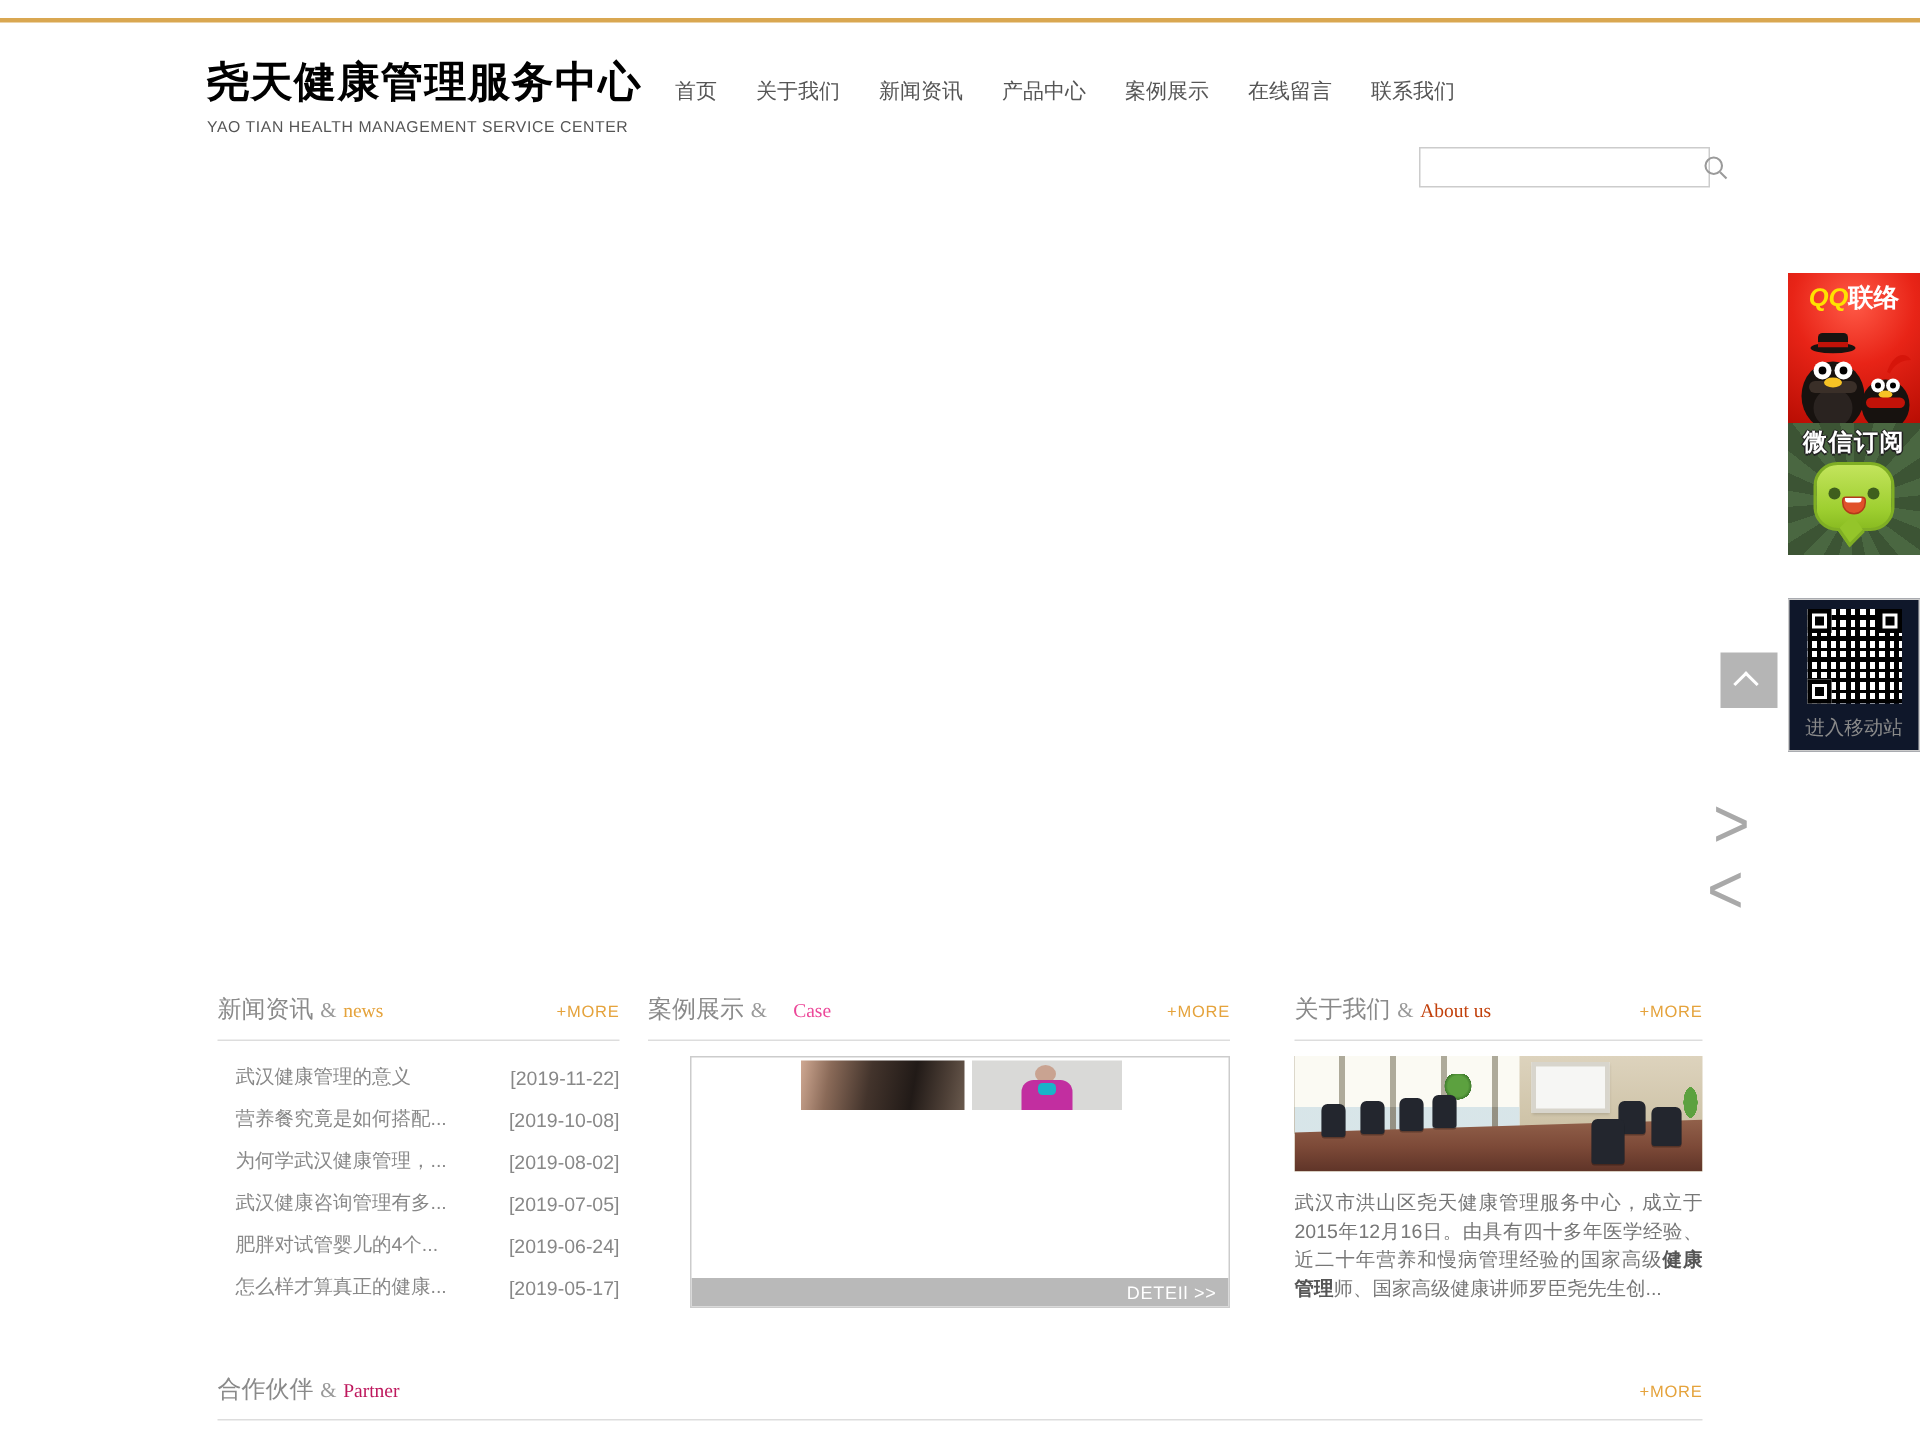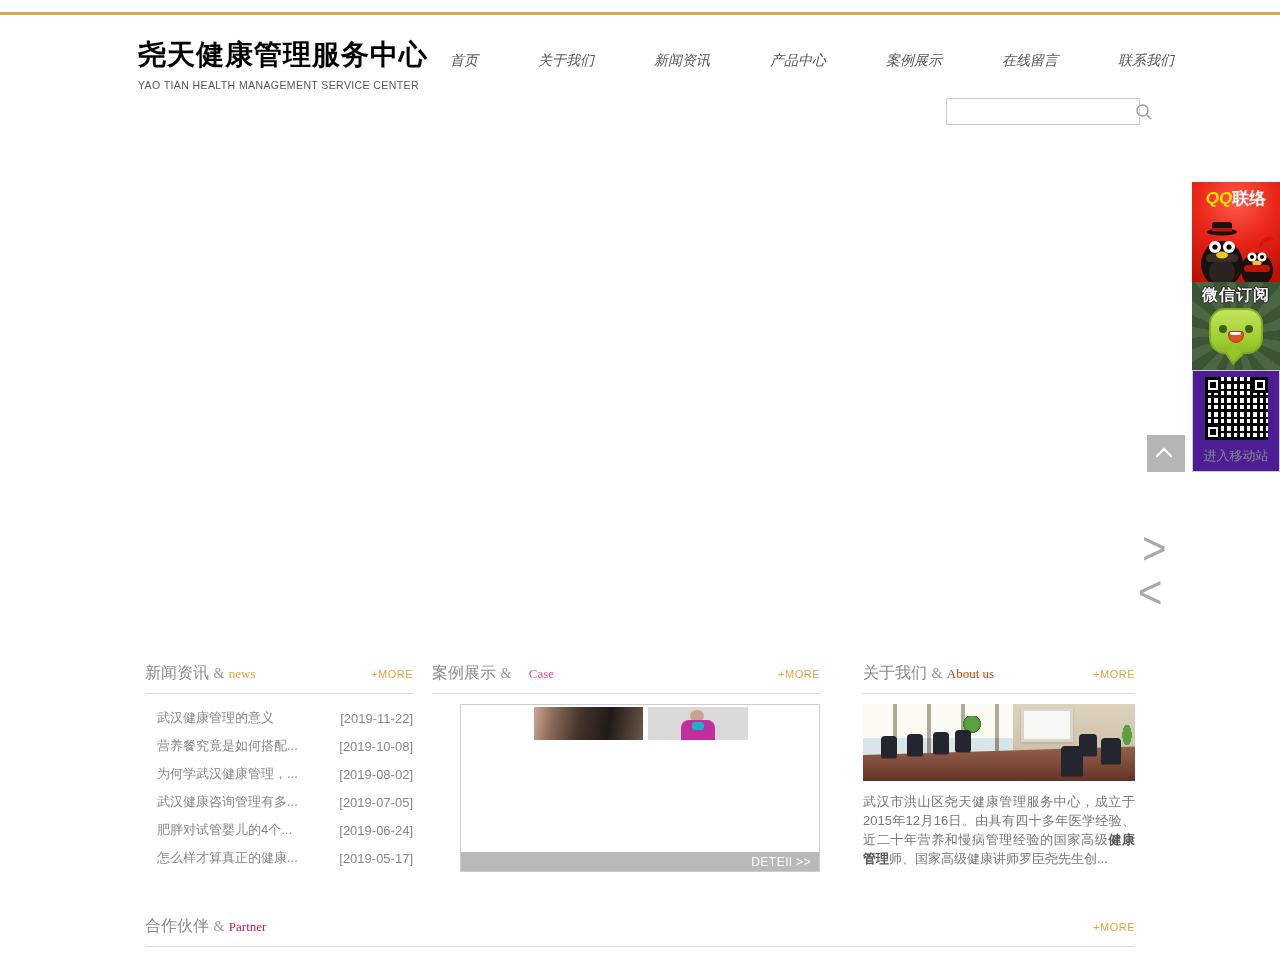--- a/index.html
+++ b/index.html
@@ -6,21 +6,21 @@
   html,body { width:1280px; height:960px; background:#fff; font-family:"Liberation Sans","DejaVu Sans",sans-serif; }
   #page { position:relative; width:1280px; height:960px; overflow:hidden; background:#fff; }
 
   
   .gold-line { position:absolute; top:12px; left:0; width:1280px; height:3px; }
 
   
   .logo { position:absolute; left:138px; top:36px; }
   .logo-title { font-size:28px; font-weight:bold; color:#000000; letter-spacing:1px; }
   .logo-sub { margin-top:5px; font-size:10.5px; color:#555; letter-spacing:0.4px; }
-  .nav { position:absolute; left:450px; top:52px; display:flex; gap:60px;font-style:italic; }
+  .nav { position:absolute; left:450px; top:52px; display:flex; gap:26px; }
   .nav-item { font-size:14px; color:#555; cursor:pointer; white-space:nowrap; }
   .search-box { position:absolute; left:946px; top:98px; width:194px; height:27px; border:1px solid #ccc; background:#fff; display:flex; align-items:center; }
   .search-input { flex:1; height:100%; border:none; outline:none; font-size:13px; padding:0 6px; color:#555; background:transparent; }
   .search-icon { width:26px; height:100%; display:flex; align-items:center; justify-content:center; cursor:pointer; }
 
   
   .hero { position:absolute; left:0; top:135px; width:1280px; height:515px; background:#fff; }
 
   
   .arrow-next, .arrow-prev { position:absolute; font-size:42px; color:#a9a9a9; font-weight:400; line-height:1; cursor:pointer; font-family:"Liberation Sans",sans-serif; transform:scale(1,1.1); }
@@ -37,21 +37,21 @@
   .qq-title .rest { color:#fff; }
   .qq-pens { position:absolute; left:0; bottom:-4px; }
   .wx-panel { position:relative; width:88px; height:88px; background:repeating-conic-gradient(from 0deg at 50% 60%, #3c5434 0deg 14deg, #4a6741 14deg 28deg); overflow:hidden; cursor:pointer; }
   .wx-title { position:absolute; top:3px; width:100%; text-align:center; font-size:16px; font-weight:bold; color:#fff; text-shadow:-1px 0 #222,1px 0 #222,0 -1px #222,0 1px #222; letter-spacing:1px; }
   .wx-bubble { position:absolute; left:17px; top:26px; width:54px; height:46px; background:linear-gradient(180deg,#c3e45c 0%,#9ecf30 70%,#8abc22 100%); border:2px solid #7fae24; border-radius:16px; }
   .wx-bubble::after { content:""; position:absolute; left:16px; bottom:-9px; width:12px; height:12px; background:#94c52a; border-right:2px solid #7fae24; border-bottom:2px solid #7fae24; transform:rotate(55deg) skew(10deg); }
   .wx-eye { position:absolute; top:15px; width:8px; height:8px; border-radius:50%; background:#3f5f1d; }
   .wx-eye.l { left:8px; } .wx-eye.r { right:8px; }
   .wx-mouth { position:absolute; left:17px; top:21px; width:16px; height:12px; background:#e0512a; border:1.5px solid #b23a1a; border-radius:3px 3px 9px 9px; }
   .wx-mouth::before { content:""; position:absolute; left:1px; top:0; width:11px; height:3px; background:#fff; border-radius:0 0 2px 2px; }
-  .qr-panel { position:relative; width:88px; height:102px; background:#4c1d95; border:1px solid #ccc; cursor:pointer; }
+  .qr-panel { position:relative; width:88px; height:102px; background:#0f172a; border:1px solid #ccc; cursor:pointer;margin-top:29px; }
   .qr { position:absolute; left:12px; top:6px; width:63px; height:63px; background:
         repeating-linear-gradient(0deg,#000 0 3px,transparent 3px 7px,#000 7px 9px,transparent 9px 14px),
         repeating-linear-gradient(90deg,#000 0 3px,#fff 3px 6px,#000 6px 9px,#fff 9px 13px); }
   .finder { position:absolute; width:16px; height:16px; border:3px solid #000; background:#fff; }
   .finder::after { content:""; position:absolute; inset:2px; background:#000; }
   .finder.tl { left:0; top:0; } .finder.tr { right:0; top:0; } .finder.bl { left:0; bottom:0; }
   .qr-label { position:absolute; bottom:6px; width:100%; text-align:center; font-size:13px; color:#8a8a8a; }
 
   
   .col { position:absolute; top:663px; }

